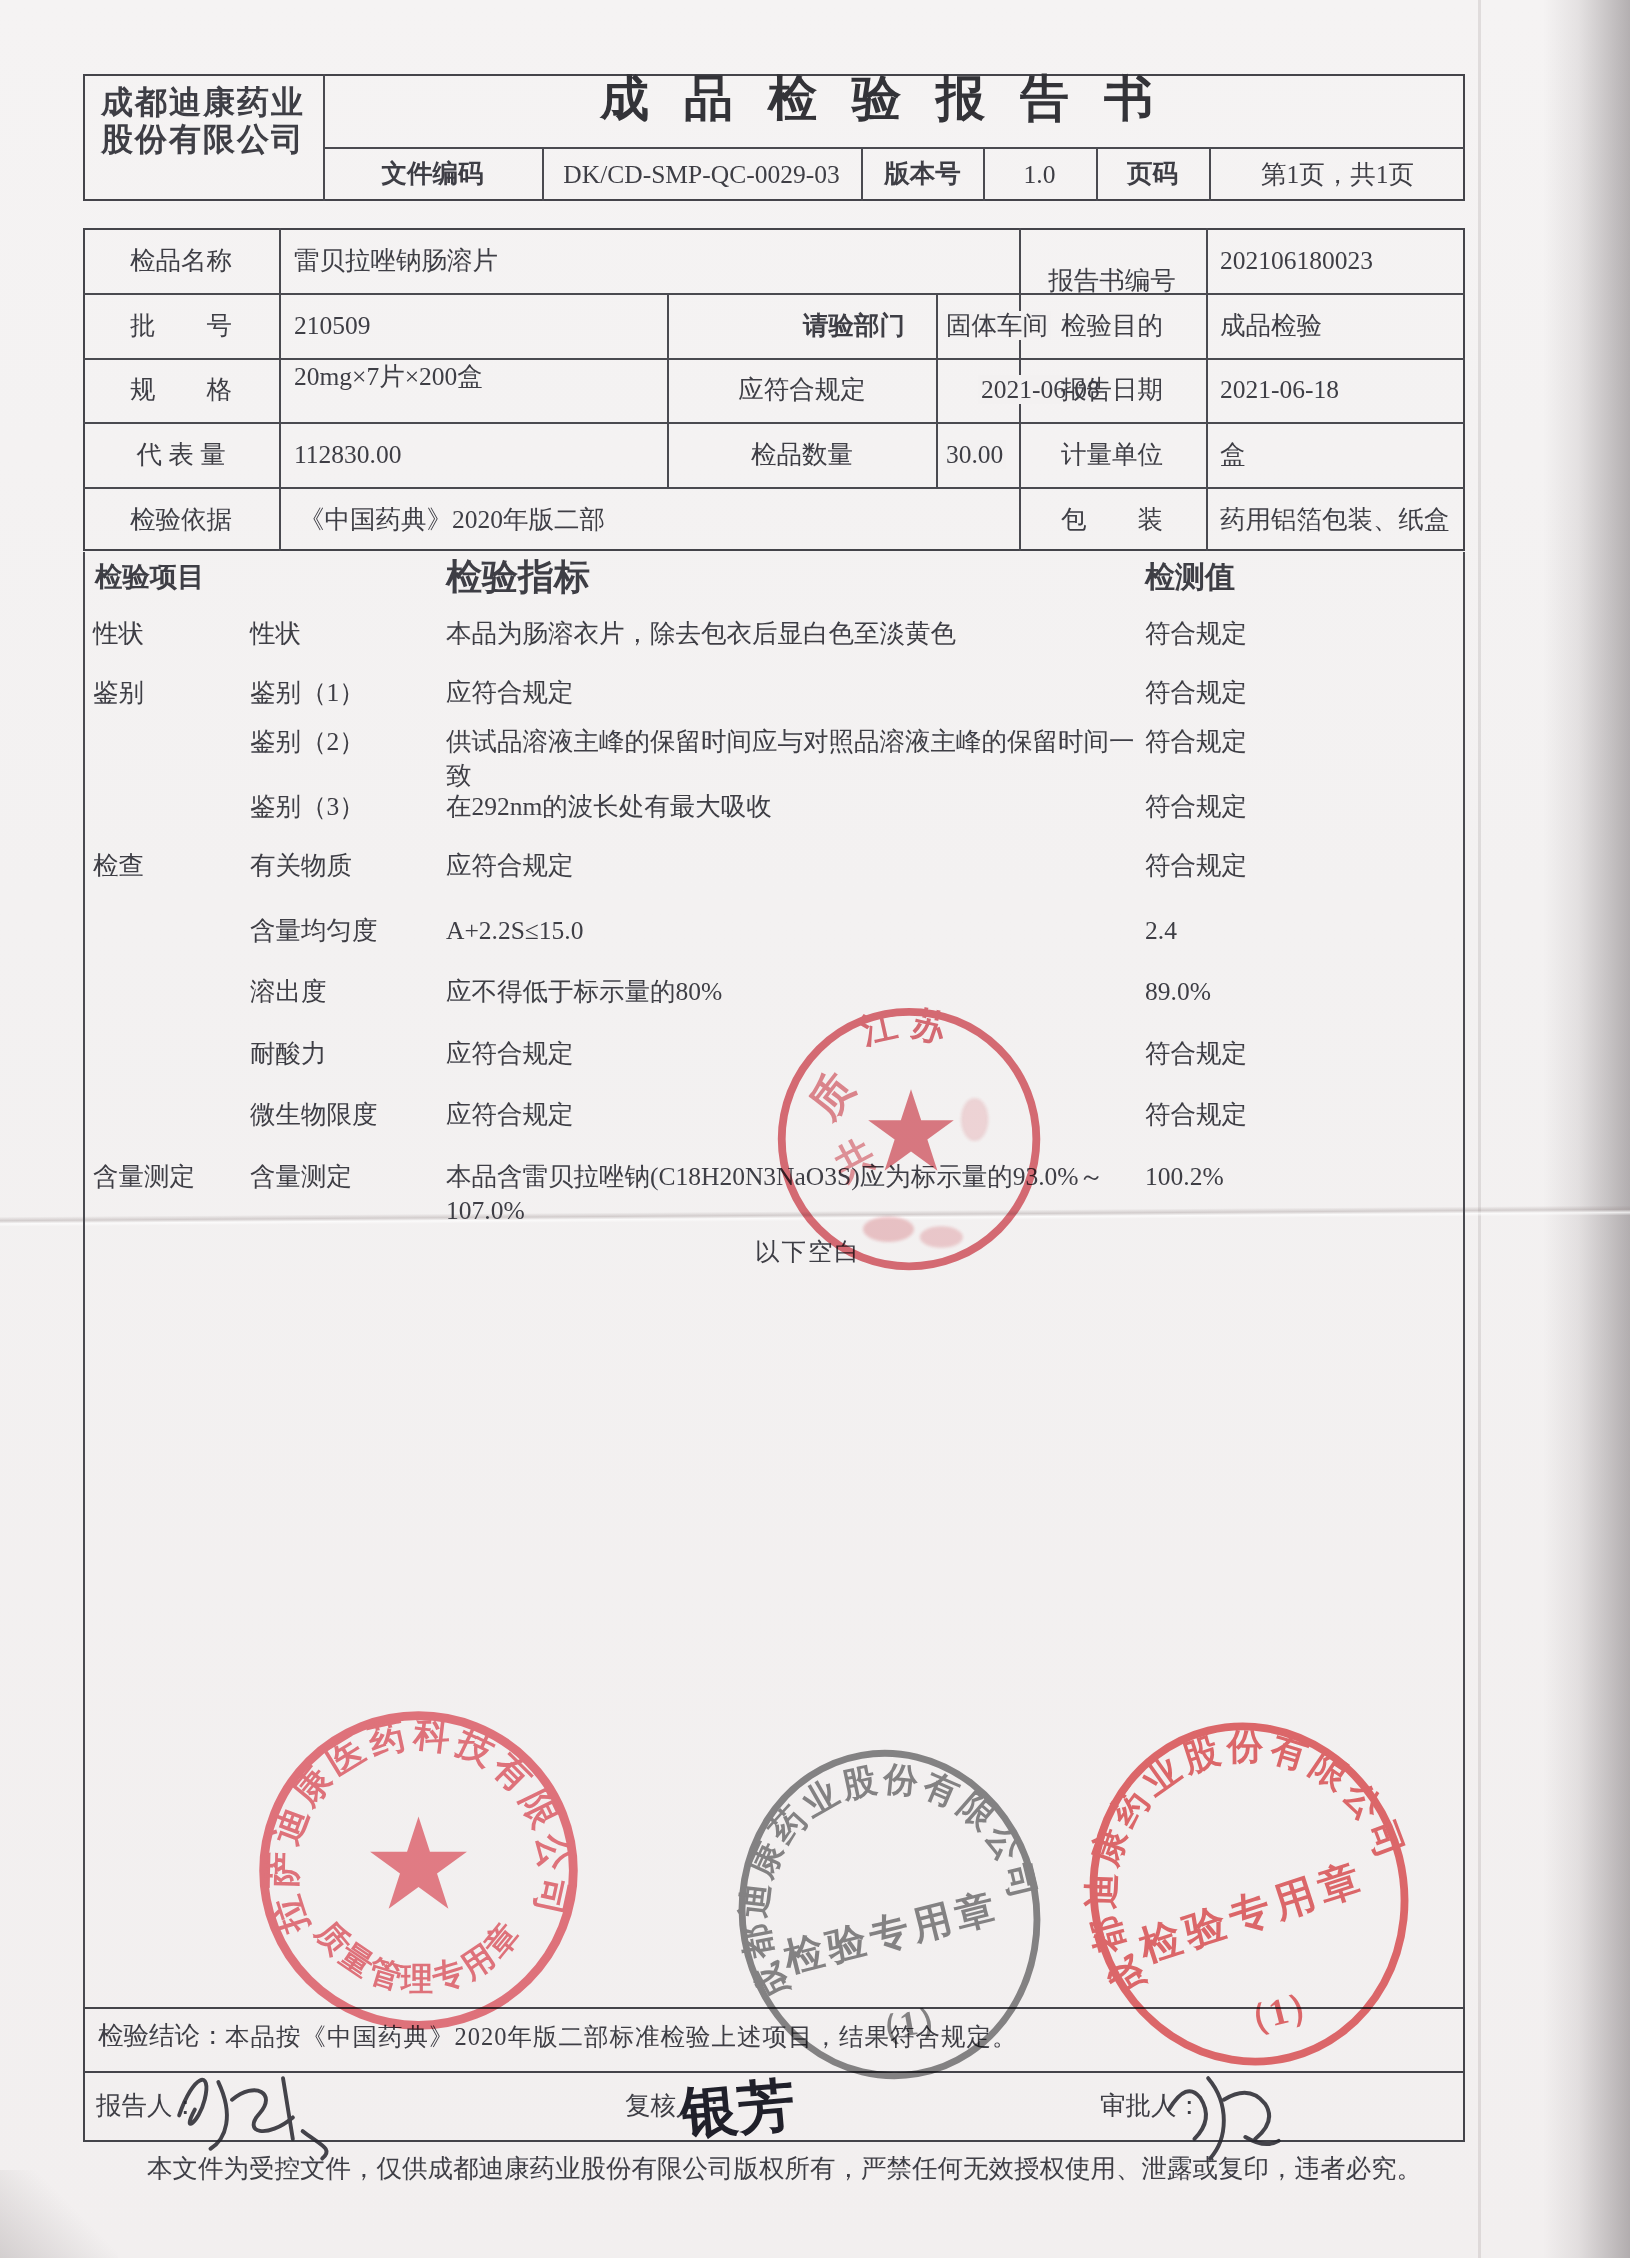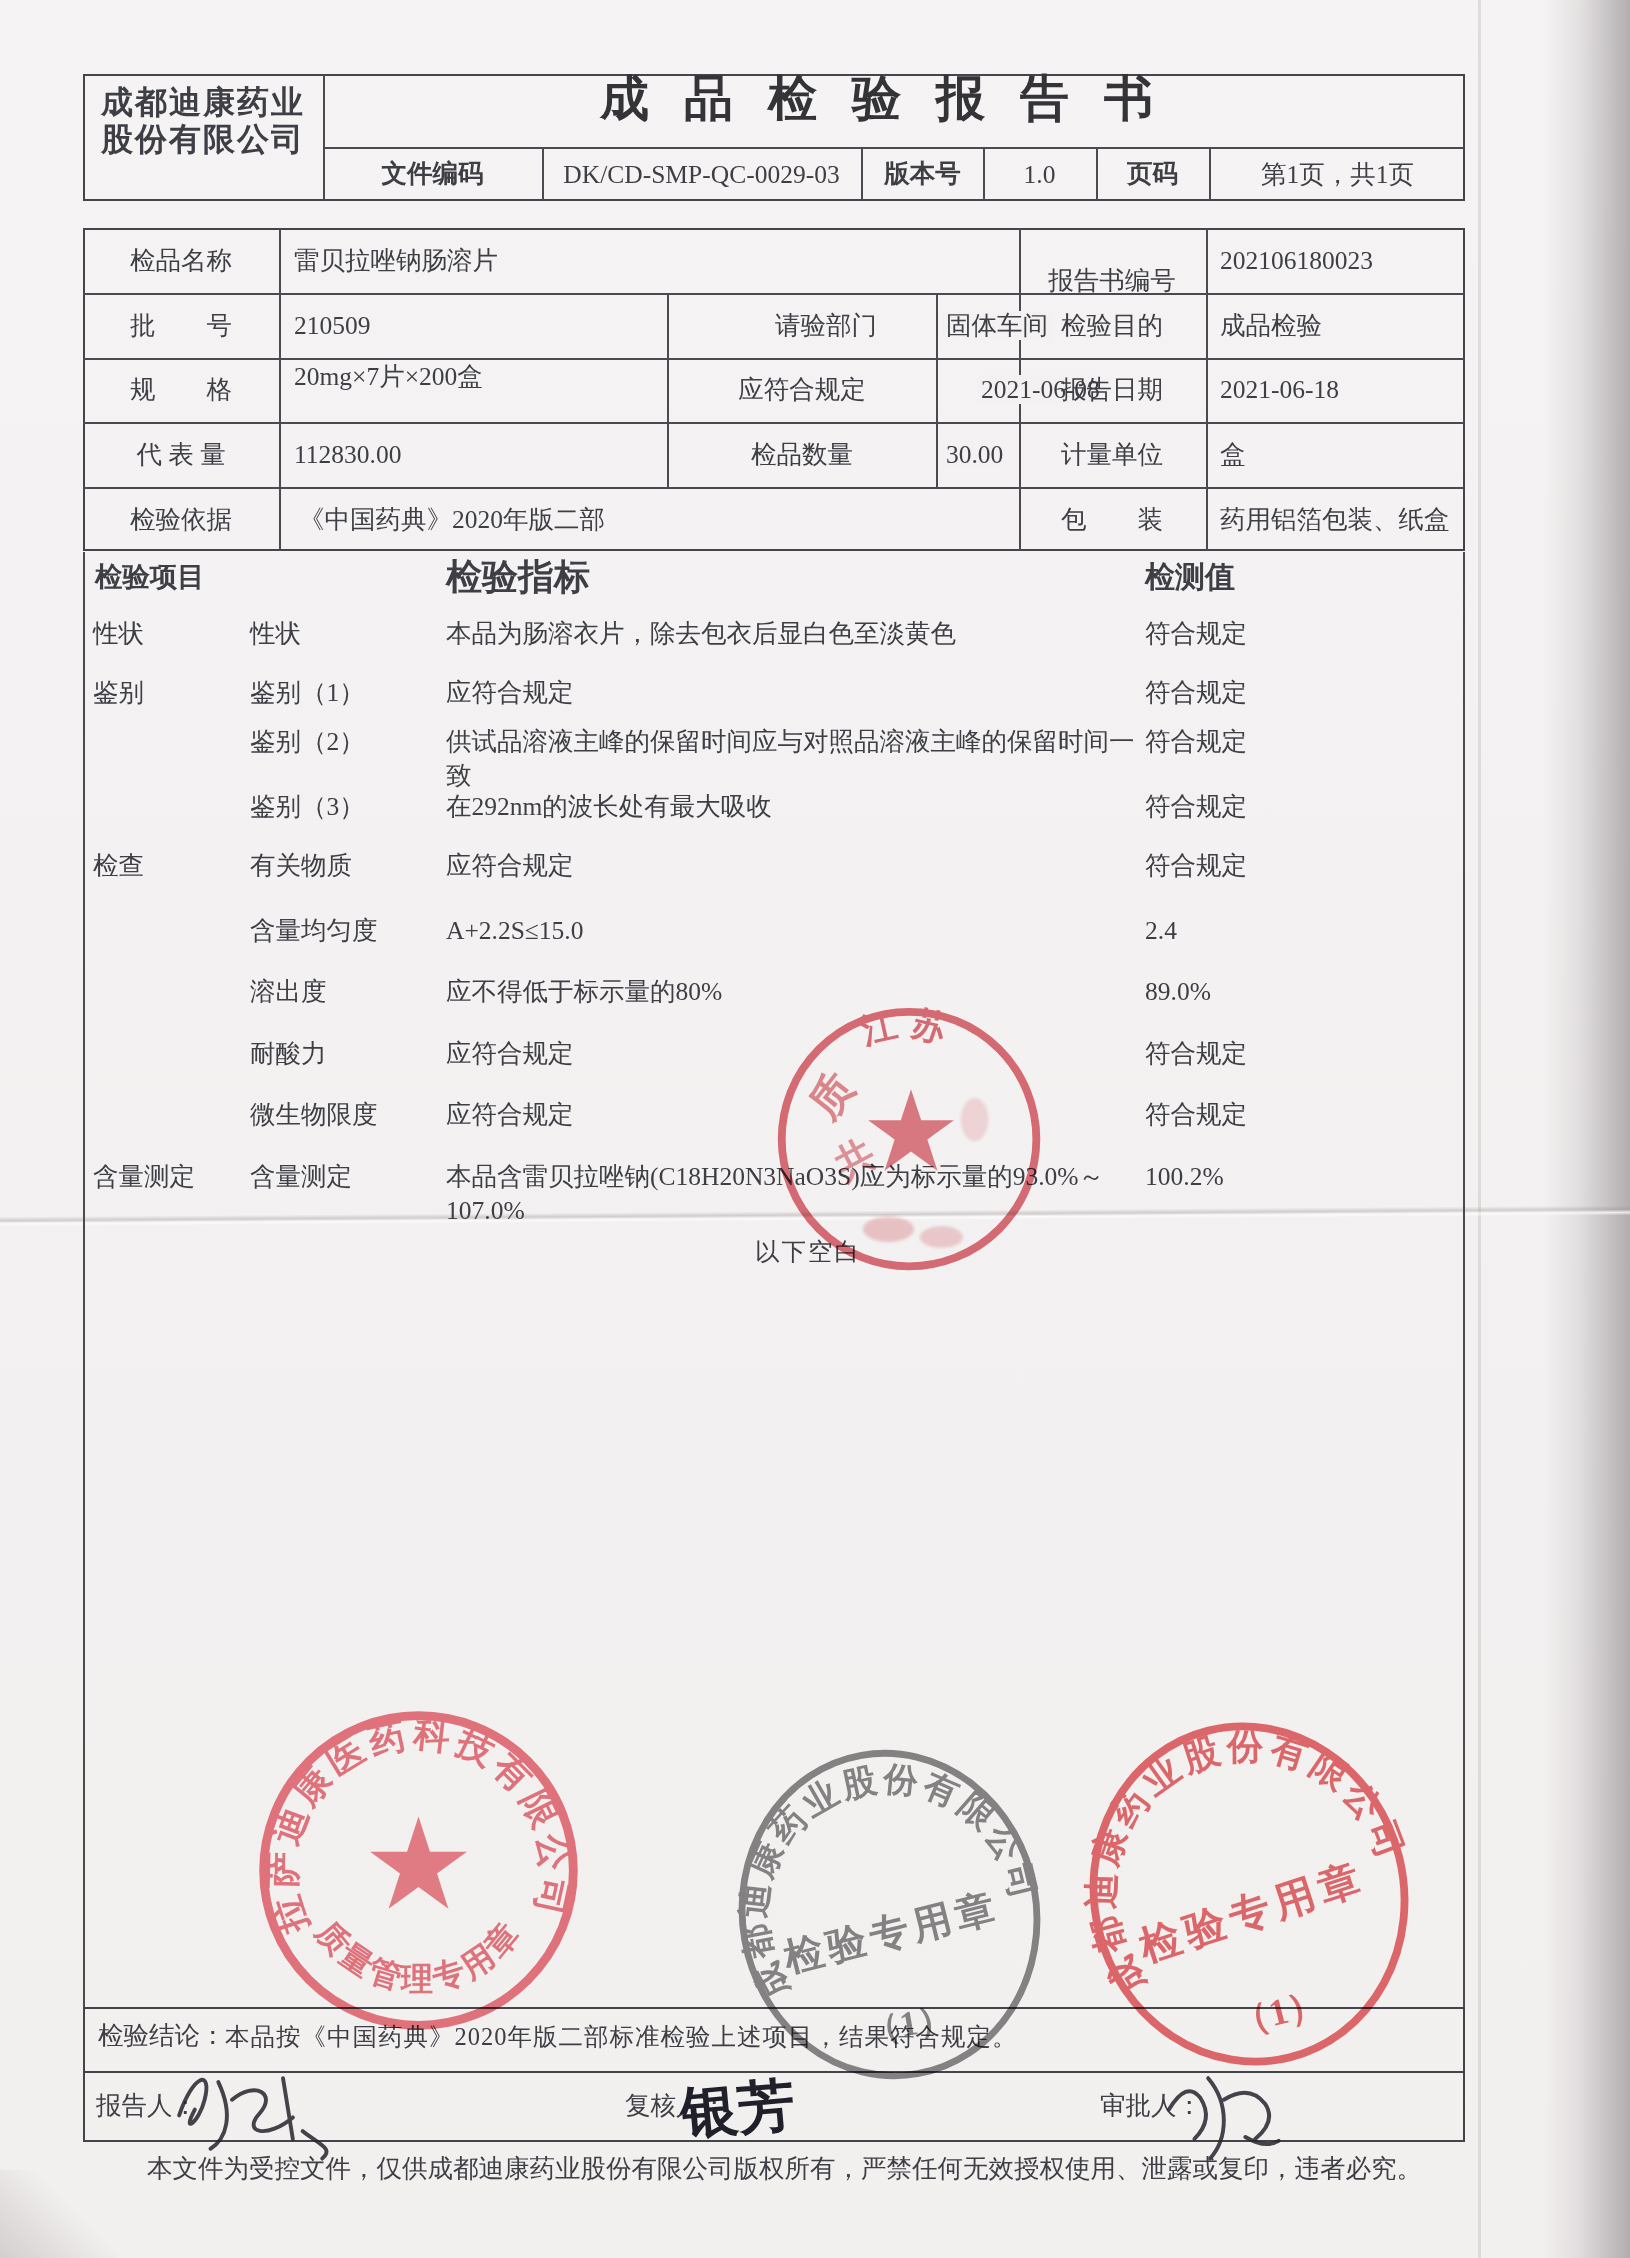--- a/index.html
+++ b/index.html
@@ -71,21 +71,21 @@
   <div class="vl" style="left:1019px;top:228px;height:323px;"></div>
   <div class="vl" style="left:1206px;top:228px;height:323px;"></div>
 
   <div class="t c" style="left:83px;top:246px;width:196px;">检品名称</div>
   <div class="t" style="left:294px;top:246px;">雷贝拉唑钠肠溶片</div>
   <div class="t c" style="left:1019px;top:246px;width:186px;margin-top:20px;">报告书编号</div>
   <div class="t" style="left:1220px;top:246px;">202106180023</div>
 
   <div class="t c" style="left:83px;top:311px;width:196px;">批　　号</div>
   <div class="t" style="left:294px;top:311px;">210509</div>
-  <div class="t c" style="left:667px;top:311px;width:318px;">请验部门</div>
+  <div class="t c" style="left:695px;top:311px;width:318px;font-weight:bold;">请验部门</div>
   <div class="t midval" style="left:943px;top:311px;">固体车间</div>
   <div class="t c" style="left:1019px;top:311px;width:186px;">检验目的</div>
   <div class="t" style="left:1220px;top:311px;">成品检验</div>
 
   <div class="t c" style="left:83px;top:375px;width:196px;">规　　格</div>
   <div class="t" style="left:294px;top:362px;">20mg×7片×200盒</div>
   <div class="t c" style="left:667px;top:375px;width:270px;">应符合规定</div>
   <div class="t midval" style="left:978px;top:375px;">2021-06-08</div>
   <div class="t c" style="left:1019px;top:375px;width:186px;">报告日期</div>
   <div class="t" style="left:1220px;top:375px;">2021-06-18</div>

